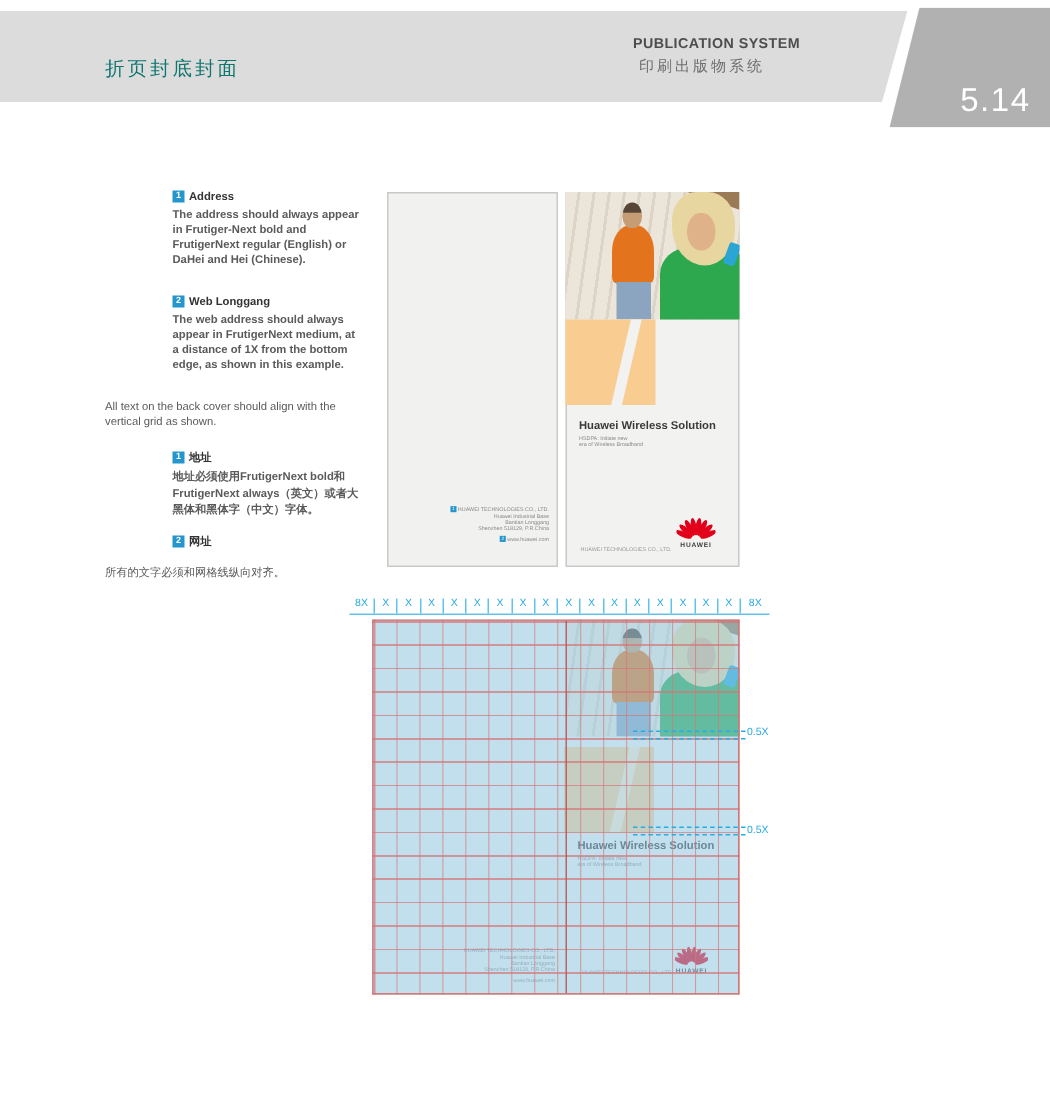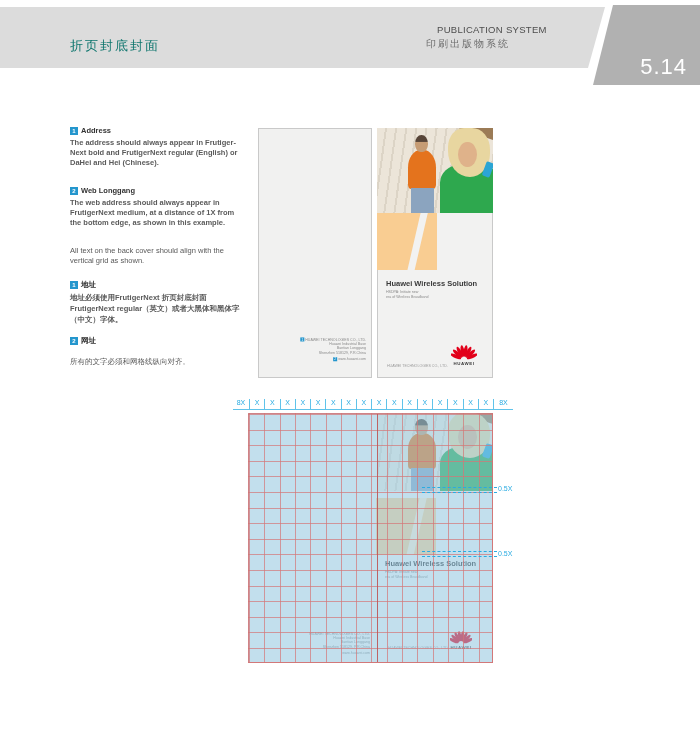--- a/index.html
+++ b/index.html
@@ -7,26 +7,26 @@
   .page{position:relative;width:700px;height:731px;background:#fff;overflow:hidden;}
 
   
   .band{position:absolute;left:0;top:7px;width:612px;height:61px;background:#dcdcdc;
         clip-path:polygon(0 0,605px 0,588px 61px,0 61px);}
   .corner{position:absolute;left:590px;top:5px;width:110px;height:80px;background:#b1b1b1;
         clip-path:polygon(23px 0,110px 0,110px 80px,3px 80px);}
   .page-number{position:absolute;right:13px;bottom:5px;color:#fff;font-size:22px;font-weight:400;letter-spacing:1px;}
   .page-title{position:absolute;left:70px;top:17px;font-size:17px;font-weight:700;color:#d2232a;}
   .page-title-cn{position:absolute;left:70px;top:37px;font-size:13px;color:#0f766e;letter-spacing:2px;}
-  .sys-en{position:absolute;left:437px;top:24px;font-size:9.5px;color:#4d4d4d;letter-spacing:.3px;font-weight:400;}
+  .sys-en{position:absolute;left:422px;top:24px;font-size:9.5px;color:#4d4d4d;letter-spacing:.3px;font-weight:700;}
   .sys-cn{position:absolute;left:426px;top:37px;font-size:10px;color:#6e6e6e;letter-spacing:2px;}
 
   
   .sidebar{position:absolute;left:70px;top:126px;width:172px;font-size:7.5px;line-height:10px;color:#555;}
-  .side-item{margin-bottom:18px;}
+  .side-item{margin-bottom:18px;margin-left:45px;}
   .side-items-cn .side-item{margin-bottom:11px;}
   .side-title{display:flex;align-items:center;gap:3px;font-weight:700;color:#333;margin-bottom:2px;}
   .num-badge{flex:0 0 auto;width:8px;height:8px;background:#2496cd;color:#fff;font-size:6px;
              display:inline-flex;align-items:center;justify-content:center;font-weight:700;}
   .side-body{color:#5a5a5a;font-weight:bold;}
   .side-items-cn .side-body{line-height:11px;}
   .side-note{margin-bottom:14px;color:#5a5a5a;}
 
   
   .panel{position:absolute;border:1px solid #c9c9c9;background:#f1f1f0;}
@@ -132,21 +132,21 @@
       </div>
       </div>
     <p class="side-note">All text on the back cover should align with the vertical grid as shown.</p>
     <div class="side-items side-items-cn">
 
     <div class="side-item">
         <div class="side-title">
           <span class="num-badge">1</span>
           <span class="side-title-text">地址</span>
         </div>
-        <div class="side-body">地址必须使用FrutigerNext 折页封底封面 FrutigerNext regular（英文）或者大黑体和黑体字（中文）字体。</div>
+        <div class="side-body">地址必须使用FrutigerNext bold和 FrutigerNext always（英文）或者大黑体和黑体字（中文）字体。</div>
       </div>
         <div class="side-item">
         <div class="side-title">
           <span class="num-badge">2</span>
           <span class="side-title-text">网址</span>
         </div>
       </div>
       </div>
     <p class="side-note">所有的文字必须和网格线纵向对齐。</p>
   </div>

